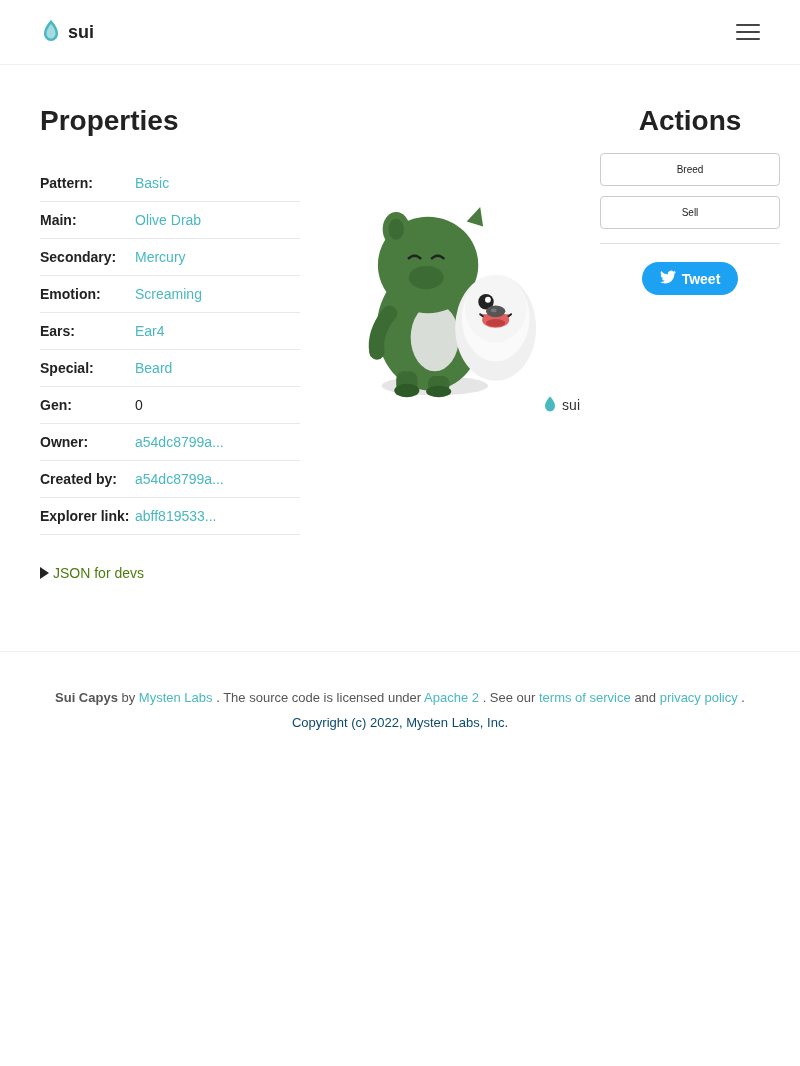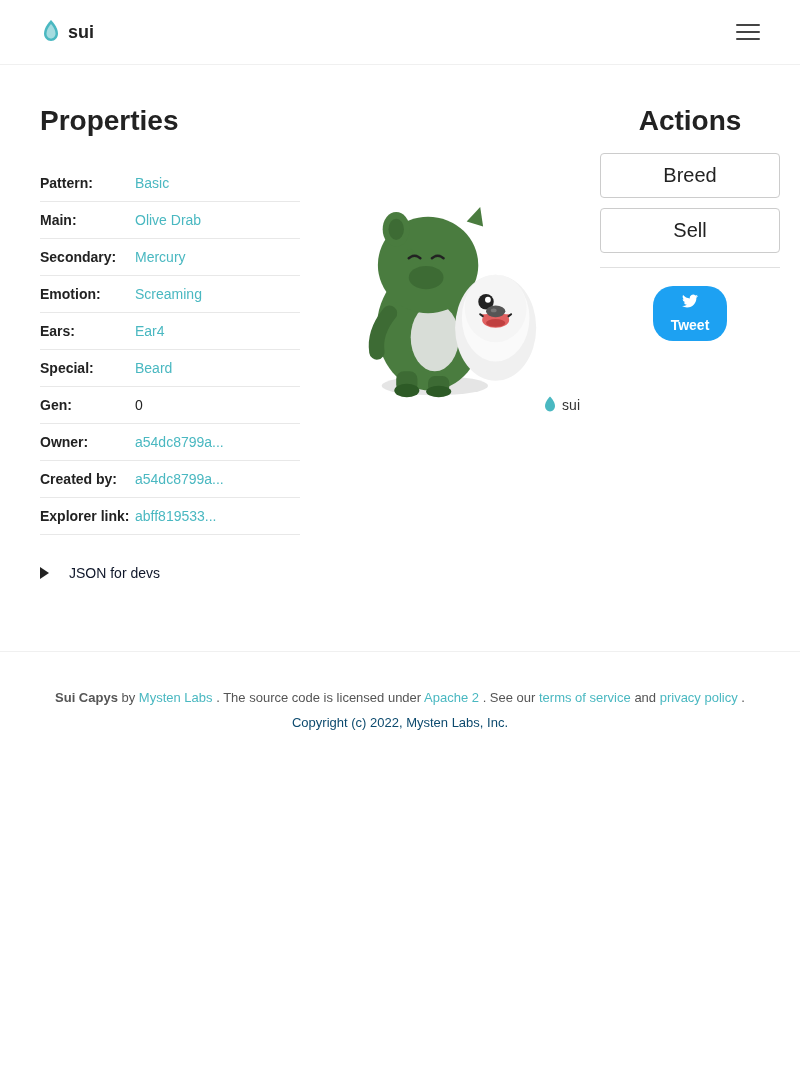--- a/index.html
+++ b/index.html
@@ -123,21 +123,21 @@
       font-weight: 700;
       margin-bottom: 16px;
       text-align: center;
     }
     .action-btn {
       display: block;
       width: 100%;
       padding: 10px 0;
       border: 1px solid #ccc;
       background: #fff;
-      font-size: 20px;
+      font-size: 10px;
       color: #222;
       cursor: pointer;
       margin-bottom: 10px;
       border-radius: 4px;
     }
     .actions-divider {
       border: none;
       border-top: 1px solid #e0e0e0;
       margin: 14px 0 18px 0;
     }
@@ -149,34 +149,33 @@
       background: #1da1f2;
       color: #fff;
       border: none;
       border-radius: 20px;
       padding: 8px 18px;
       font-size: 14px;
       font-weight: 600;
       cursor: pointer;
       width: auto;
       margin: 11px auto;
-      flex-direction: column;
     }
     .twitter-icon {
       font-size: 14px;
     }
 
     
     .json-devs {
       padding: 30px 40px 10px 40px;
       display: flex;
       align-items: center;
-      gap: 20px;
-      font-size: 14px;
-      color: #0f172a;
+      gap: 4px;
+      font-size: 14px;
+      color: #4d7c0f;
       cursor: pointer;
     }
     .triangle {
       display: inline-block;
       width: 0;
       height: 0;
       border-top: 6px solid transparent;
       border-bottom: 6px solid transparent;
       border-left: 9px solid #222;
     }

